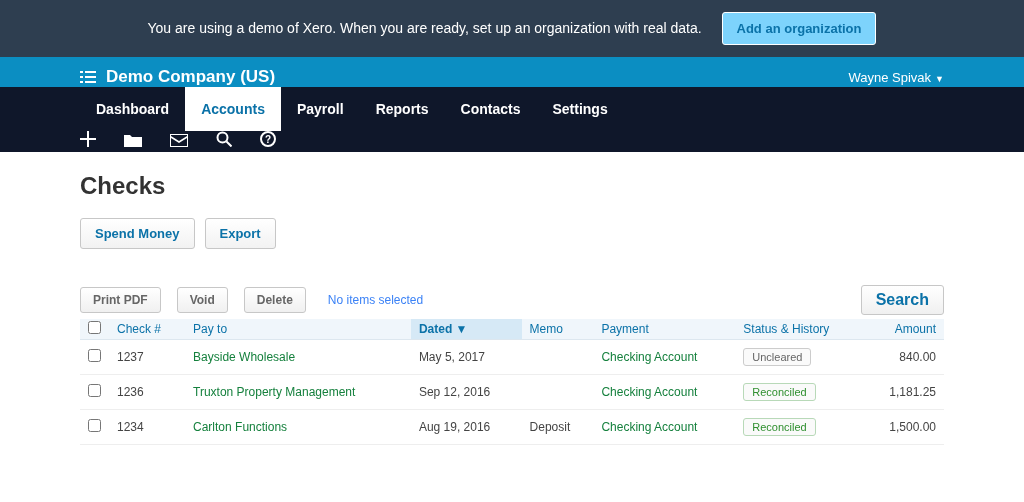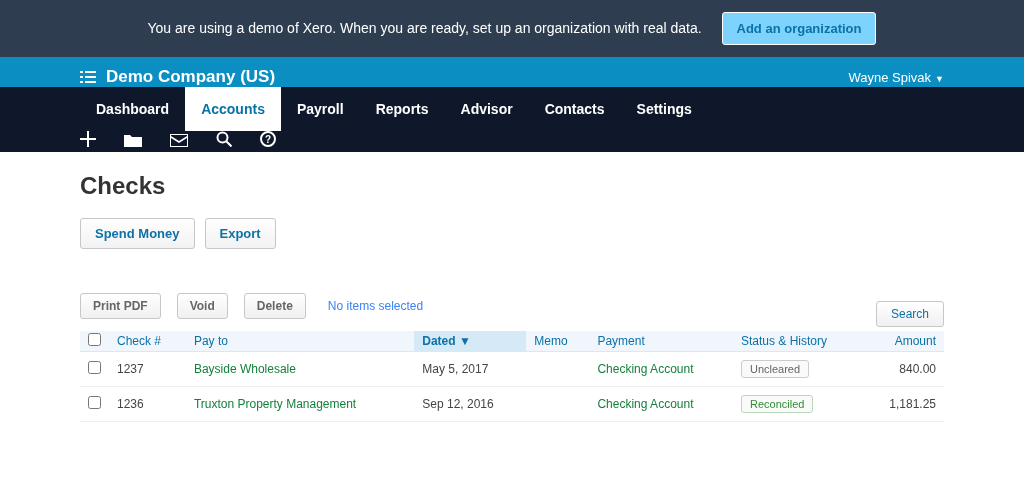--- a/index.html
+++ b/index.html
@@ -99,25 +99,24 @@
     color: #666;
     font-weight: bold;
     cursor: pointer;
   }
   .toolbar-status { color: #3b82f6; font-size: 12px; margin-left: 6px; }
   .btn-search {
     border: 1px solid #c7c7c7;
     background: linear-gradient(#ffffff, #f0f0f0);
     border-radius: 3px;
     padding: 5px 14px;
-    font-size: 12px;
-    color: #0b72a8;
-    font-weight: normal;
-    cursor: pointer;
-    margin-top: 16px;
+    font-size: 16px;
+    color: #0b72a8;
+    font-weight: bold;
+    cursor: pointer;
   }
   table.checks {
     width: 100%;
     border-collapse: collapse;
     font-size: 12px;
   }
   table.checks thead th {
     background: #f0f6fb;
     text-align: left;
     font-weight: normal;
@@ -184,21 +183,20 @@
     <span>Wayne Spivak</span><span class="caret">▼</span>
   </div>
 </div>
 
 <div class="nav-bar">
   <div class="nav-tabs">
     <div class="tab">Dashboard</div>
     <div class="tab active">Accounts</div>
     <div class="tab">Payroll</div>
     <div class="tab">Reports</div>
-    <div class="tab">Advisor</div>
     <div class="tab">Contacts</div>
     <div class="tab">Settings</div>
   </div>
   <div class="nav-icons">
     <span class="nav-icon">
       <svg width="16" height="16" viewBox="0 0 16 16">
           <path d="M7 0h2v7h7v2H9v7H7V9H0V7h7V0z" fill="#fff"></path>
         </svg>
     </span>
     <span class="nav-icon">
@@ -271,15 +269,25 @@
         <tr>
           <td class="cb-col"><input type="checkbox" style=""></td>
           <td class="check-col">1236</td>
           <td><span class="link">Truxton Property Management</span></td>
           <td class="date-col">Sep 12, 2016</td>
           <td></td>
           <td><span class="link">Checking Account</span></td>
           <td><span class="badge reconciled">Reconciled</span></td>
           <td class="amount-col">1,181.25</td>
         </tr>
+        <tr>
+          <td class="cb-col"><input type="checkbox" style=""></td>
+          <td class="check-col">1234</td>
+          <td><span class="link">Carlton Functions</span></td>
+          <td class="date-col">Aug 19, 2016</td>
+          <td>Deposit</td>
+          <td><span class="link">Checking Account</span></td>
+          <td><span class="badge reconciled">Reconciled</span></td>
+          <td class="amount-col">1,500.00</td>
+        </tr>
       </tbody>
   </table>
 </div>
 
 </body></html>

